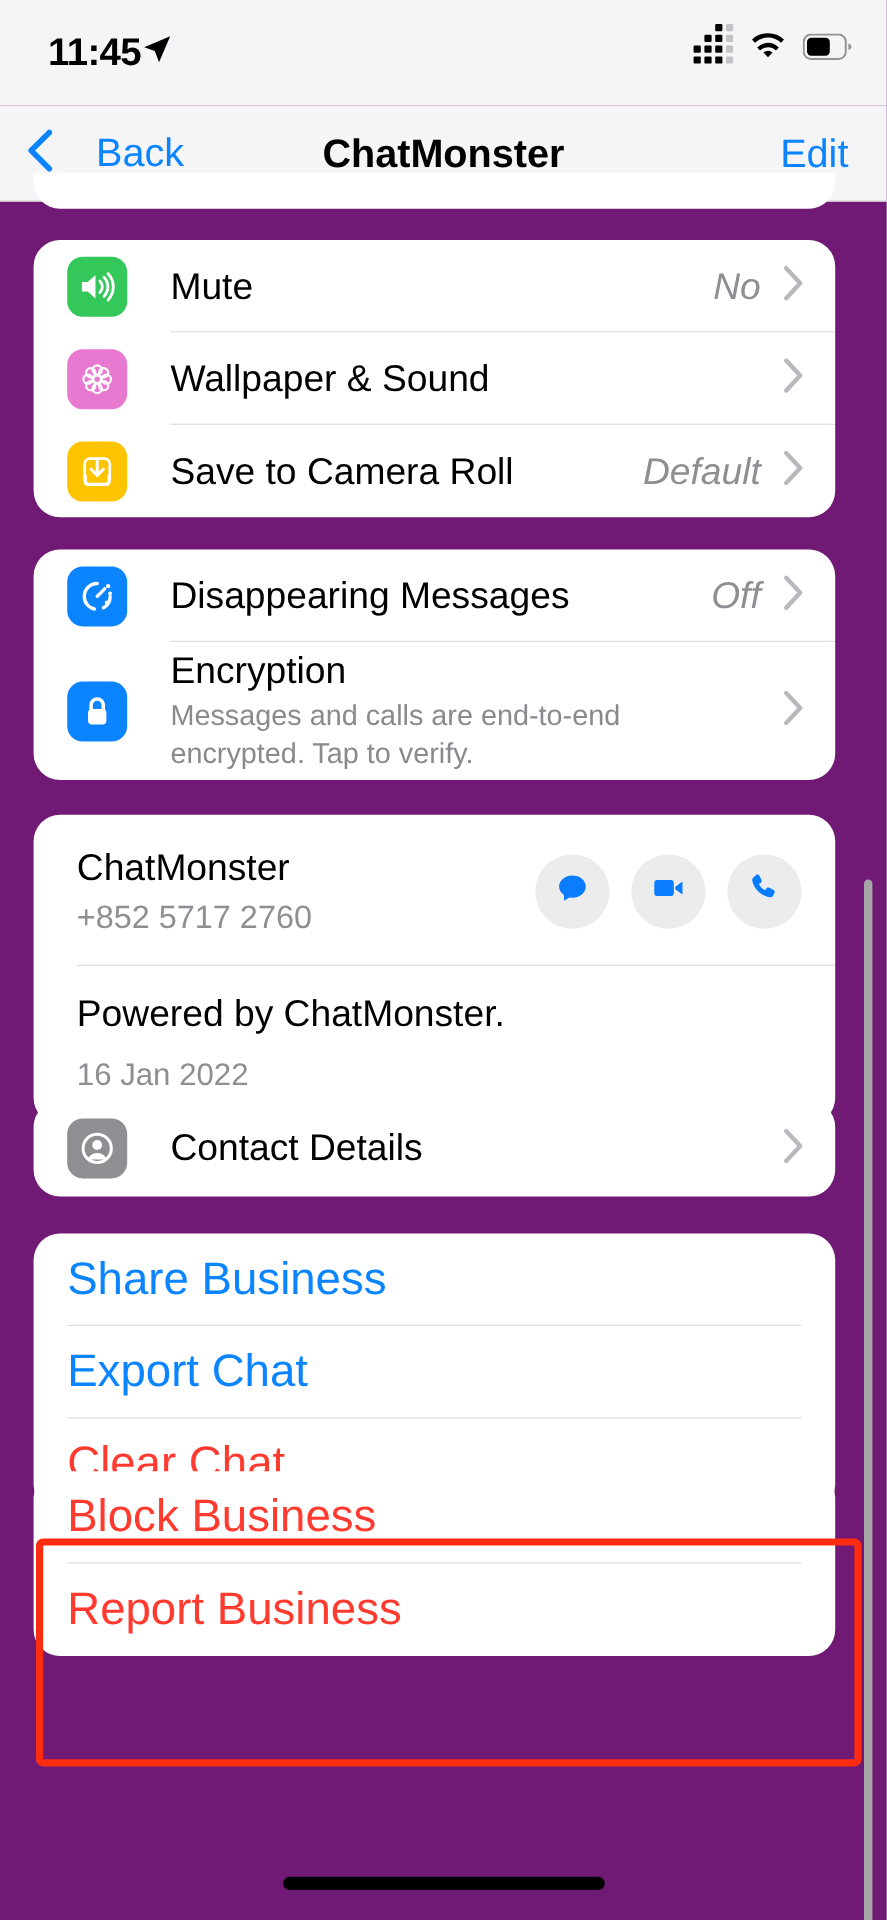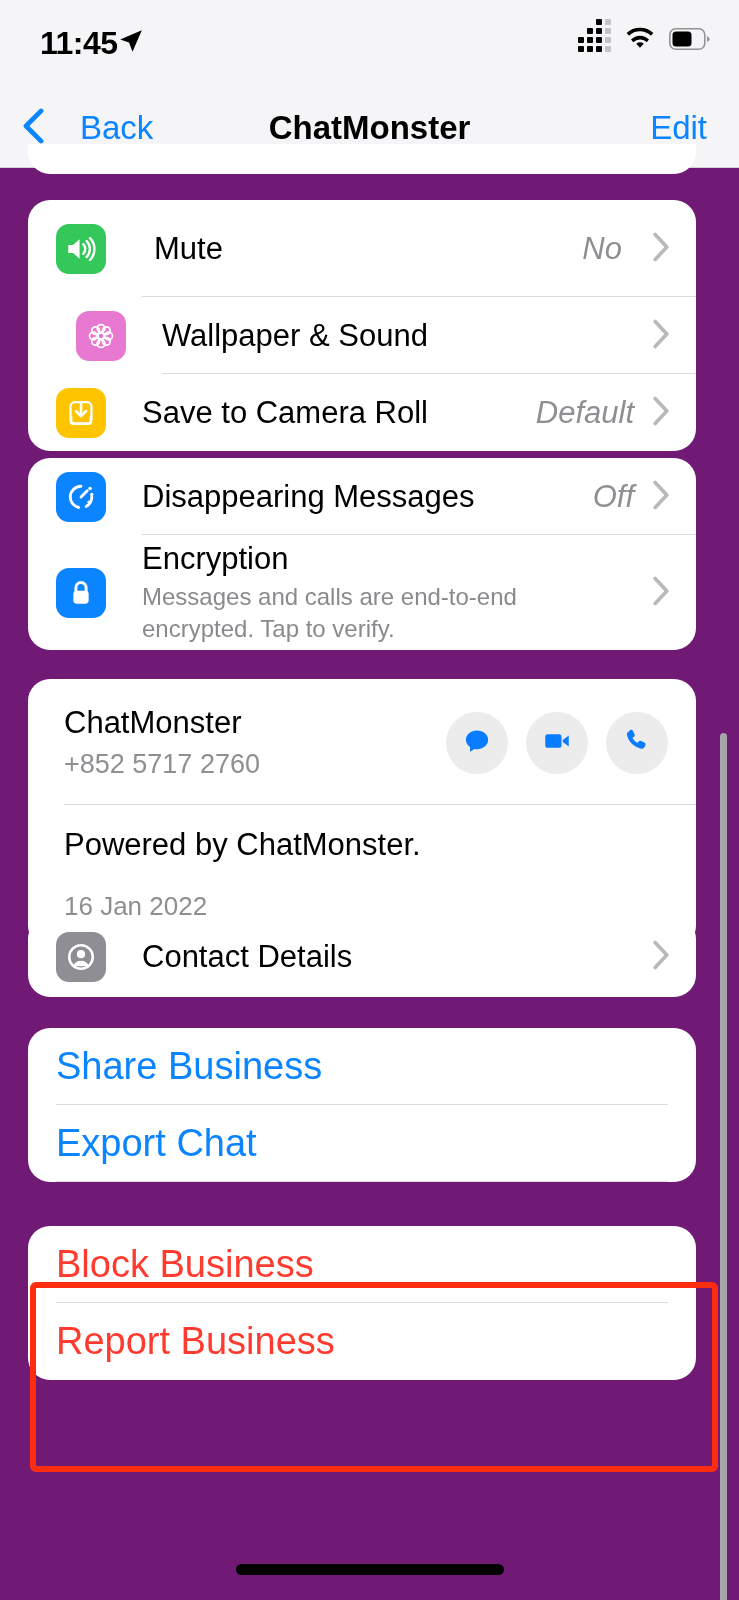--- a/index.html
+++ b/index.html
@@ -77,21 +77,21 @@
   .biz-top { display:flex; align-items:center; padding:26px 28px 24px 36px; position:relative; }
   .biz-name { font-size:31px; color:#000; }
   .biz-phone { font-size:27px; color:#8e8e93; margin-top:8px; }
   .biz-actions { margin-left:auto; display:flex; gap:18px; }
   .act-btn {
     width:62px; height:62px; border-radius:50%; background:#ececed;
     display:flex; align-items:center; justify-content:center; cursor:pointer;
   }
   .biz-bottom { padding:22px 36px 26px 36px; }
   .biz-powered { font-size:31px; color:#000; }
-  .biz-date { font-size:26px; color:#8e8e93; margin-top:28px; }
+  .biz-date { font-size:26px; color:#8e8e93; margin-top:17px; }
   .biz-sep { height:1px; background:#dcdcdf; margin-left:36px; }
 
   .link-row {
     display:flex; align-items:center; padding:0 28px; position:relative;
     font-size:38px; cursor:pointer;
   }
   .link-blue { color:#0a84ff; }
   .link-red  { color:#ff3b30; }
   .link-row .sep { position:absolute; left:28px; right:28px; bottom:0; height:1px; background:#dcdcdf; }
 
@@ -177,40 +177,40 @@
     <div class="nav-title">ChatMonster</div>
     <div class="nav-edit">Edit</div>
   </div>
 
   <div class="content">
 
     <div class="card partial" style="top:-25px; height:30px;"></div>
 
     <div class="card" style="top:31px;">
 
-      <div class="row" style="height:97px;gap:12px;">
+      <div class="row" style="height:77px;">
         <div class="icon-tile" style="background:#34c759;">
           <svg width="34" height="34" viewBox="0 0 24 24">
             <path d="M3 9.2h3.4L11 5.1v13.8L6.4 14.8H3z" fill="#fff"></path>
             <path d="M13.6 8.6a4.8 4.8 0 0 1 0 6.8" fill="none" stroke="#fff" stroke-width="1.7" stroke-linecap="round"></path>
             <path d="M16 6.4a8 8 0 0 1 0 11.2" fill="none" stroke="#fff" stroke-width="1.7" stroke-linecap="round"></path>
             <path d="M18.4 4.3a11.2 11.2 0 0 1 0 15.4" fill="none" stroke="#fff" stroke-width="1.7" stroke-linecap="round"></path>
           </svg>
         </div>
         <span class="row-label">Mute</span>
         <span class="row-value">No</span>
         <span class="chev">
           <svg width="18" height="30" viewBox="0 0 10 18">
               <path d="M1.5 1.5 8.5 9l-7 7.5" fill="none" stroke="#b8b8bd" stroke-width="2.2" stroke-linecap="round" stroke-linejoin="round"></path>
             </svg>
         </span>
         <div class="sep"></div>
       </div>
 
-      <div class="row" style="height:77px;margin-left:20px;">
+      <div class="row" style="height:77px;">
         <div class="icon-tile" style="background:#e879d0;">
           <svg width="34" height="34" viewBox="0 0 24 24" fill="none" stroke="#fff" stroke-width="1.25">
             <circle cx="12" cy="12" r="2.2"></circle>
             <circle cx="12" cy="6.6" r="2.7"></circle>
               <circle cx="12" cy="17.4" r="2.7"></circle>
             <circle cx="6.6" cy="12" r="2.7"></circle>
               <circle cx="17.4" cy="12" r="2.7"></circle>
             <circle cx="8.2" cy="8.2" r="2.7"></circle>
               <circle cx="15.8" cy="8.2" r="2.7"></circle>
             <circle cx="8.2" cy="15.8" r="2.7"></circle>
@@ -343,20 +343,23 @@
 
     <div class="card" style="top:859px;">
       <div class="link-row link-blue" style="height:77px;">
         <span>Share Business</span>
         <div class="sep"></div>
       </div>
       <div class="link-row link-blue" style="height:77px;">
         <span>Export Chat</span>
         <div class="sep"></div>
       </div>
+      <div class="link-row link-red" style="height:77px;">
+        <span>Clear Chat</span>
+      </div>
     </div>
 
     <div class="card" style="top:1057px;">
       <div class="link-row link-red" style="height:77px;">
         <span>Block Business</span>
         <div class="sep"></div>
       </div>
       <div class="link-row link-red" style="height:77px;">
         <span>Report Business</span>
       </div>

